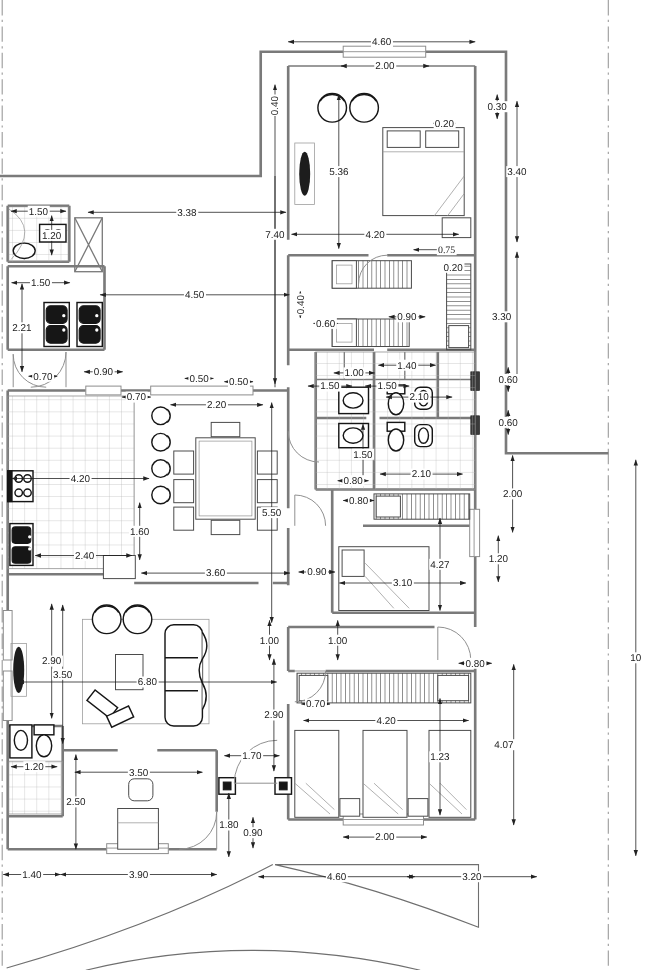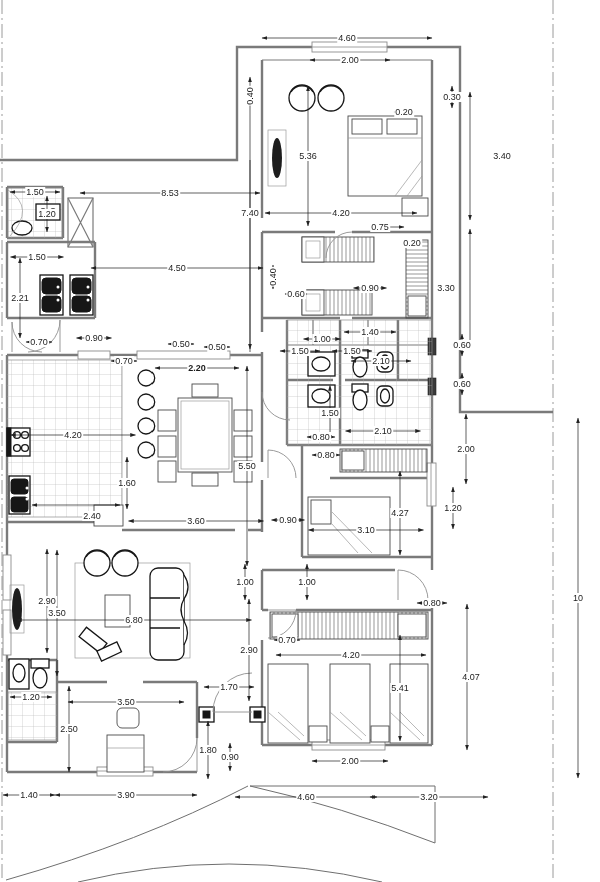--- a/index.html
+++ b/index.html
@@ -337,73 +337,73 @@
         <line x1="578" x2="578" y1="418" y2="778" class="dim" marker-start="url(#ma)" marker-end="url(#ma)"></line>
       </g>
 </svg>
 <div id="labels">
       <span class="dimlab" style="left: 347px; top: 38px;">4.60</span>
       <span class="dimlab" style="left: 350px; top: 60px;">2.00</span>
       <span class="dimlab" style="left: 452px; top: 97px; text-align: center;">0.30</span>
       <span class="dimlab" style="left: 404px; top: 112px;">0.20</span>
       <span class="dimlab rot" style="left: 250px; top: 96px;">0.40</span>
       <span class="dimlab" style="left: 308px; top: 156px;">5.36</span>
-      <span class="dimlab" style="left: 470px; top: 156px; margin-left: 32px;">3.40</span>
+      <span class="dimlab" style="left: 470px; top: 156px;">3.40</span>
       <span class="dimlab" style="left: 250px; top: 213px;">7.40</span>
-      <span class="dimlab" style="left: 170px; top: 193px;">8.53</span>
+      <span class="dimlab" style="left: 170px; top: 193px;">3.38</span>
       <span class="dimlab" style="left: 35px; top: 192px;">1.50</span>
       <span class="dimlab" style="left: 47px; top: 214px;">1.20</span>
       <span class="dimlab" style="left: 37px; top: 257px;">1.50</span>
       <span class="dimlab" style="left: 20px; top: 298px;">2.21</span>
       <span class="dimlab" style="left: 177px; top: 268px;">4.50</span>
       <span class="dimlab rot" style="left: 273px; top: 277px;">0.40</span>
       <span class="dimlab" style="left: 341px; top: 213px;">4.20</span>
-      <span class="dimlab" style="left: 380px; top: 227px;">0.75</span>
+      <span class="dimlab" style="left: 406px; top: 227px; font-family: Liberation Serif, serif;">0.75</span>
       <span class="dimlab" style="left: 412px; top: 243px;">0.20</span>
       <span class="dimlab" style="left: 370px; top: 288px;">0.90</span>
-      <span class="dimlab" style="left: 446px; top: 288px;">3.30</span>
+      <span class="dimlab" style="left: 456px; top: 288px;">3.30</span>
       <span class="dimlab" style="left: 296px; top: 294px;">0.60</span>
       <span class="dimlab" style="left: 462px; top: 345px;">0.60</span>
       <span class="dimlab" style="left: 462px; top: 384px;">0.60</span>
       <span class="dimlab" style="left: 370px; top: 332px;">1.40</span>
       <span class="dimlab" style="left: 322px; top: 339px;">1.00</span>
       <span class="dimlab" style="left: 300px; top: 351px;">1.50</span>
       <span class="dimlab" style="left: 352px; top: 351px;">1.50</span>
       <span class="dimlab" style="left: 381px; top: 361px;">2.10</span>
       <span class="dimlab" style="left: 330px; top: 413px;">1.50</span>
       <span class="dimlab" style="left: 383px; top: 431px;">2.10</span>
       <span class="dimlab" style="left: 321px; top: 437px;">0.80</span>
       <span class="dimlab" style="left: 326px; top: 455px;">0.80</span>
       <span class="dimlab" style="left: 94px; top: 338px;">0.90</span>
       <span class="dimlab" style="left: 181px; top: 344px;">0.50</span>
       <span class="dimlab" style="left: 217px; top: 347px;">0.50</span>
       <span class="dimlab" style="left: 39px; top: 342px;">0.70</span>
       <span class="dimlab" style="left: 124px; top: 361px;">0.70</span>
-      <span class="dimlab" style="left: 197px; top: 368px; font-weight: bold;">2.20</span>
+      <span class="dimlab" style="left: 197px; top: 368px;">2.20</span>
       <span class="dimlab" style="left: 73px; top: 435px;">4.20</span>
       <span class="dimlab" style="left: 127px; top: 483px;">1.60</span>
-      <span class="dimlab" style="left: 92px; top: 505px; margin-top: 11px;">2.40</span>
+      <span class="dimlab" style="left: 77px; top: 505px;">2.40</span>
       <span class="dimlab" style="left: 247px; top: 466px;">5.50</span>
       <span class="dimlab" style="left: 196px; top: 521px; text-align: center;">3.60</span>
       <span class="dimlab" style="left: 288px; top: 520px;">0.90</span>
       <span class="dimlab" style="left: 400px; top: 513px;">4.27</span>
       <span class="dimlab" style="left: 366px; top: 530px;">3.10</span>
       <span class="dimlab" style="left: 453px; top: 508px;">1.20</span>
       <span class="dimlab" style="left: 466px; top: 449px;">2.00</span>
       <span class="dimlab" style="left: 245px; top: 582px;">1.00</span>
       <span class="dimlab" style="left: 307px; top: 582px;">1.00</span>
       <span class="dimlab" style="left: 432px; top: 603px;">0.80</span>
       <span class="dimlab" style="left: 47px; top: 601px;">2.90</span>
       <span class="dimlab" style="left: 57px; top: 613px;">3.50</span>
       <span class="dimlab" style="left: 134px; top: 620px;">6.80</span>
       <span class="dimlab" style="left: 287px; top: 640px;">0.70</span>
       <span class="dimlab" style="left: 249px; top: 650px;">2.90</span>
       <span class="dimlab" style="left: 351px; top: 655px;">4.20</span>
-      <span class="dimlab" style="left: 400px; top: 688px;">5.41</span>
-      <span class="dimlab" style="left: 471px; top: 677px;">4.07</span>
+      <span class="dimlab" style="left: 400px; top: 688px;">1.23</span>
+      <span class="dimlab" style="left: 458px; top: 677px;">4.07</span>
       <span class="dimlab" style="left: 350px; top: 761px;">2.00</span>
       <span class="dimlab" style="left: 229px; top: 687px; text-align: center;">1.70</span>
       <span class="dimlab" style="left: 126px; top: 702px;">3.50</span>
       <span class="dimlab" style="left: 31px; top: 697px;">1.20</span>
       <span class="dimlab" style="left: 69px; top: 729px;">2.50</span>
       <span class="dimlab" style="left: 208px; top: 750px;">1.80</span>
       <span class="dimlab" style="left: 230px; top: 757px;">0.90</span>
       <span class="dimlab" style="left: 29px; top: 795px;">1.40</span>
       <span class="dimlab" style="left: 126px; top: 795px;">3.90</span>
       <span class="dimlab" style="left: 306px; top: 797px;">4.60</span>

